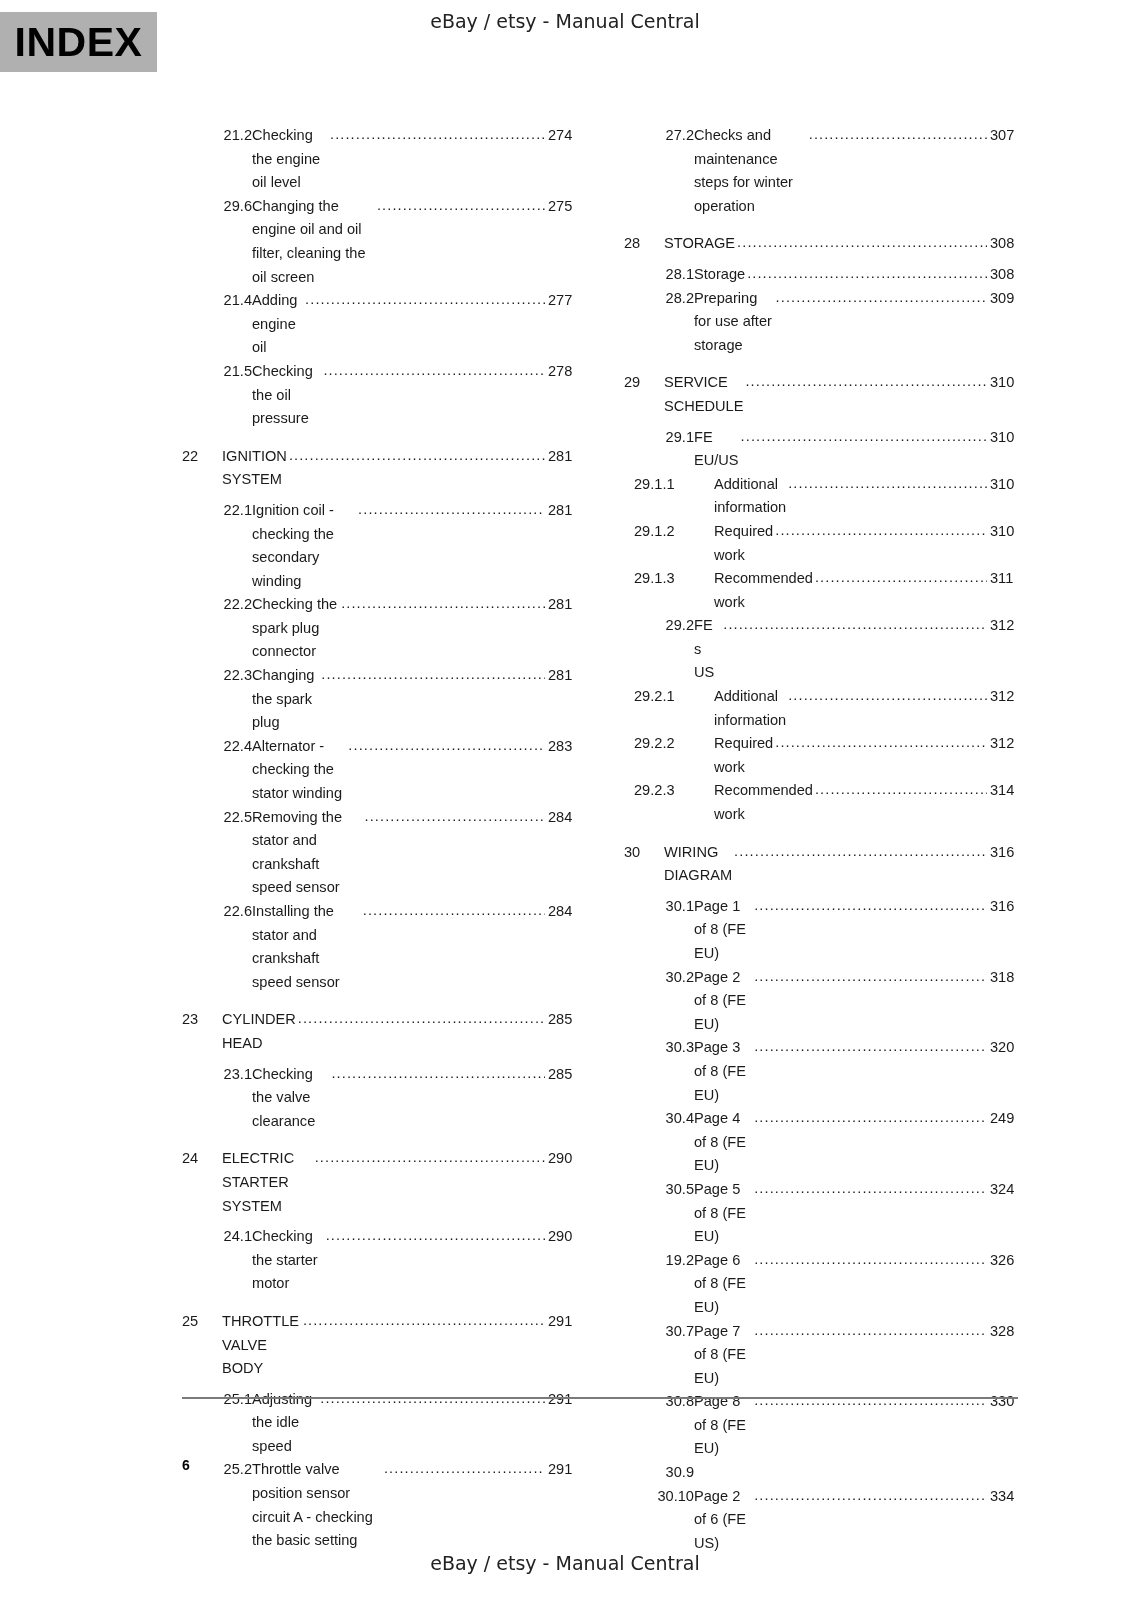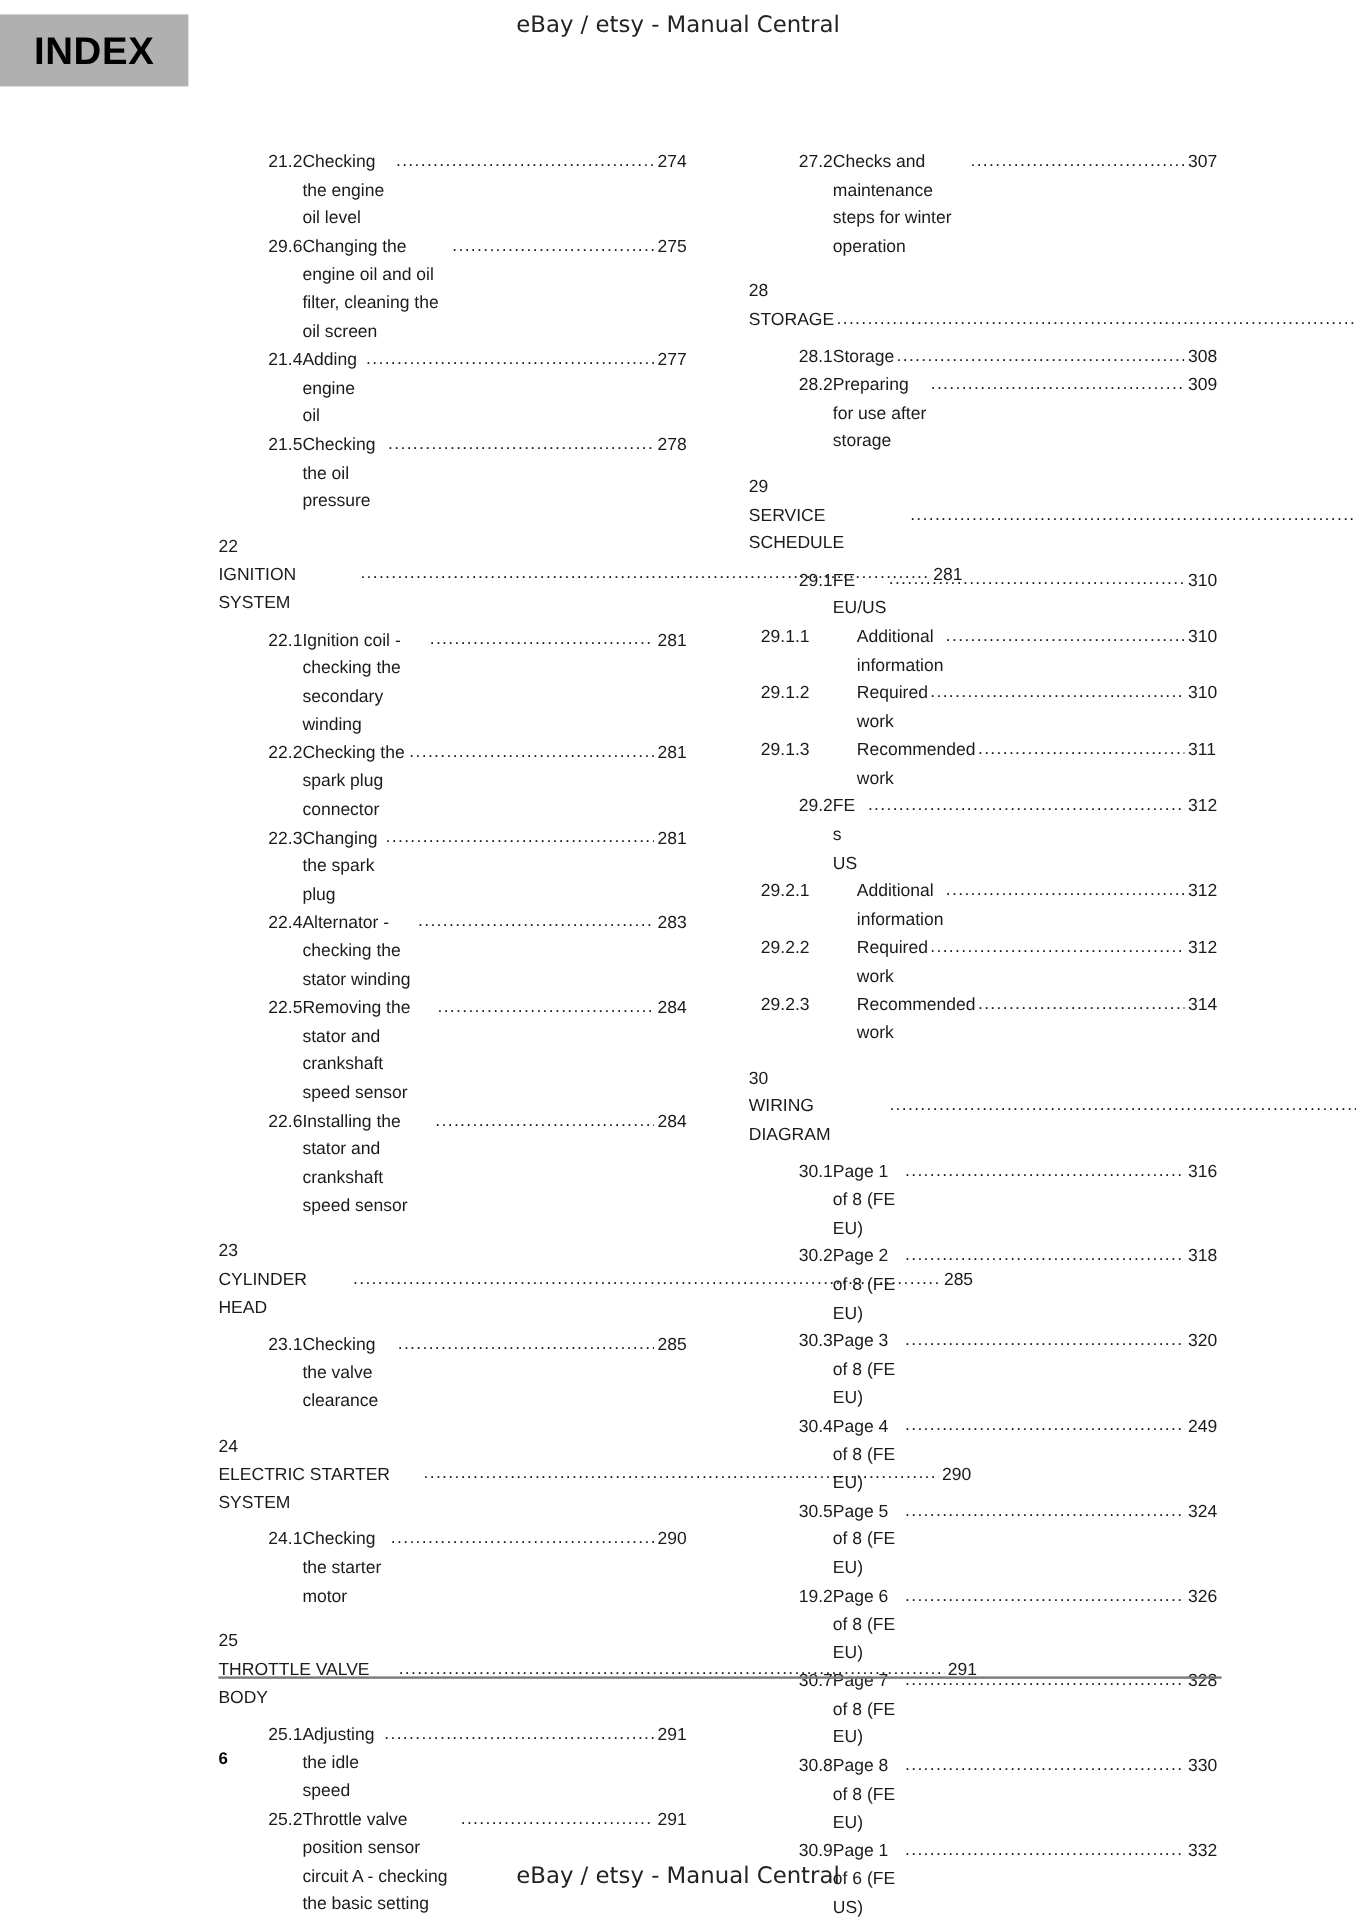--- a/index.html
+++ b/index.html
@@ -24,21 +24,21 @@
     width: 157px;
     height: 60px;
     background: #b0b0b0;
     display: flex;
     align-items: center;
     justify-content: center;
   }
   .index-tab-label {
     font-family: "Liberation Sans", sans-serif;
     font-weight: bold;
-    font-size: 32px;
+    font-size: 41px;
     letter-spacing: 0.5px;
     color: #000000;
   }
   .watermark-top {
     position: absolute;
     left: 0;
     right: 0;
     top: 10px;
     text-align: center;
     font-family: "DejaVu Sans", sans-serif;
@@ -72,21 +72,20 @@
   .entry {
     display: flex;
     align-items: baseline;
     font-size: 14.6px;
     line-height: 23.6px;
     color: #1a1a1a;
   }
   .entry.chapter {
     margin-top: 14px;
     margin-bottom: 7px;
-    flex-direction: column;
   }
   .entry.chapter + .entry.section,
   .entry.chapter + .entry.subsection {
     margin-top: 0;
   }
 
   .num {
     flex: 0 0 auto;
     white-space: nowrap;
   }
@@ -559,27 +558,20 @@
         <span class="title-wrap">
           <span class="title-line">
             <span class="label">Page 8 of 8 (FE EU)</span>
             <span class="leader"></span>
             <span class="page">330</span>
           </span>
         </span>
       </div>
       <div class="entry section">
         <span class="num">30.9</span>
-        <span class="title-wrap">
-          <span class="title-line">
-            <span class="label">Page 1 of 6 (FE US)</span>
-            <span class="leader"></span>
-            <span class="page">332</span>
-          </span>
-        </span>
       </div>
       <div class="entry section">
         <span class="num">30.10</span>
         <span class="title-wrap">
           <span class="title-line">
             <span class="label">Page 2 of 6 (FE US)</span>
             <span class="leader"></span>
             <span class="page">334</span>
           </span>
         </span>

